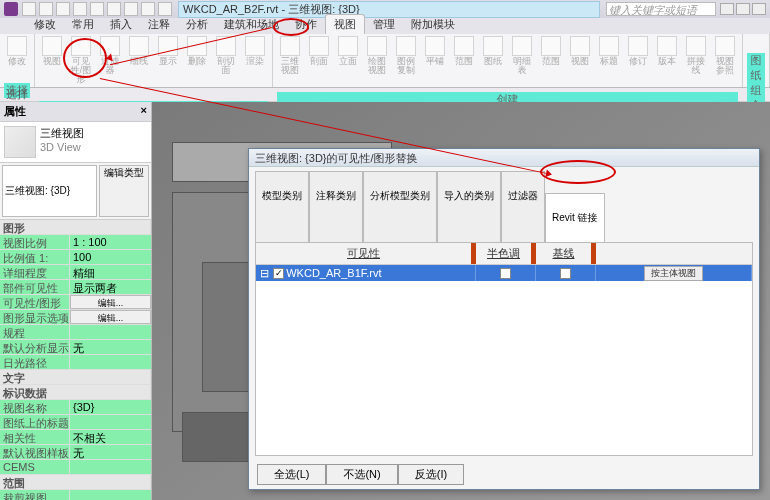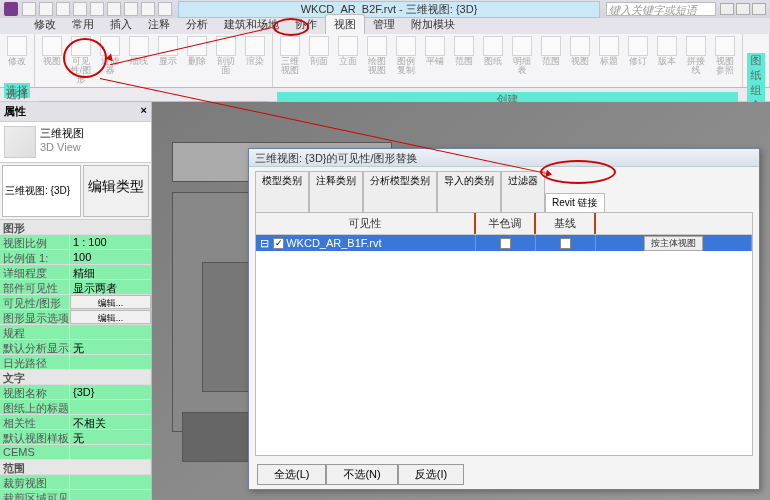--- a/index.html
+++ b/index.html
@@ -1,21 +1,21 @@
 <!DOCTYPE html>
 <html><head>
 <meta charset="utf-8">
 <style>
 * { margin: 0; padding: 0; box-sizing: border-box; font-family: "Microsoft YaHei", sans-serif; font-size: 11px; }
 body { background: #e8e8e8; width: 770px; height: 500px; overflow: hidden; position: relative; }
 .titlebar { height: 18px; background: linear-gradient(#e0dfe8,#d6d5df); display: flex; align-items: center; padding: 0 4px; }
 .titlebar .logo { width: 14px; height: 14px; background: #7a3a8e; border-radius: 2px; margin-right: 4px; }
 .titlebar .qat { display: flex; gap: 3px; }
 .titlebar .qat span { width: 14px; height: 14px; border: 1px solid #bbb; background: #f5f5f5; }
-.title-center { flex: 1; text-align: center; color: #333; background: #cbe8f6; margin: 0 6px; padding: 0 4px; border: 1px solid #a0c8e0; overflow: hidden; white-space: nowrap; }
+.title-center { flex: 1; color: #333; background: #cbe8f6; margin: 0 6px; padding: 0 4px; border: 1px solid #a0c8e0; overflow: hidden; white-space: nowrap; }
 .search { width: 110px; height: 14px; border: 1px solid #bbb; background: #fff; padding: 0 2px; color: #999; font-style: italic; overflow: hidden; }
 .winbtns { display: flex; gap: 2px; margin-left: 4px; }
 .winbtns span { width: 14px; height: 12px; border: 1px solid #aaa; background: #eee; }
 .ribbon-tabs { height: 16px; background: #e5e4ea; display: flex; align-items: flex-end; padding-left: 26px; }
 .ribbon-tabs .tab { padding: 2px 8px; color: #333; border-top-left-radius: 3px; border-top-right-radius: 3px; }
 .ribbon-tabs .tab.active { background: #f5f5f7; border: 1px solid #bbb; border-bottom: none; }
 .ribbon { height: 54px; background: #f5f5f7; border-bottom: 1px solid #bbb; display: flex; }
 .panel { border-right: 1px solid #d0d0d0; padding: 2px 4px 0; display: flex; flex-direction: column; }
 .panel-body { flex: 1; display: flex; gap: 3px; align-items: flex-start; }
 .rb { width: 26px; display: flex; flex-direction: column; align-items: center; color: #aaa; }
@@ -28,33 +28,33 @@
 .prop-head { background: #e2e1e8; padding: 2px 4px; border-bottom: 1px solid #ccc; font-weight: bold; display: flex; justify-content: space-between; }
 .prop-thumb { display: flex; padding: 4px; gap: 4px; background: #fff; border-bottom: 1px solid #ccc; }
 .prop-thumb .cube { width: 32px; height: 32px; border: 1px solid #ccc; background: linear-gradient(135deg,#eee,#ddd); }
 .prop-row { display: flex; border-bottom: 1px solid #ddd; background: #86efac; height: 15px; }
 .prop-row.cat { background: #e6e6e6; font-weight: bold; }
 .prop-row .k { width: 70px; padding: 1px 3px; border-right: 1px solid #ddd; overflow: hidden; white-space: nowrap; color: #555; }
 .prop-row .v { flex: 1; padding: 1px 3px; overflow: hidden; white-space: nowrap; }
 .prop-row .v.btn { background: #f0f0f0; border: 1px solid #bbb; text-align: center; font-size: 9px; }
 .type-sel { display: flex; padding: 2px; background: #f4f4f4; gap: 2px; border-bottom: 1px solid #ccc; }
 .type-sel .sel { flex: 1; background: #fff; border: 1px solid #bbb; padding: 18px 2px; font-size: 10px; }
-.type-sel .bt { background: #f0f0f0; border: 1px solid #bbb; padding: 12px 4px; font-size: 14px; }
+.type-sel .bt { background: #f0f0f0; border: 1px solid #bbb; padding: 0 4px; font-size: 10px; }
 .viewport { flex: 1; background: #8c8c8c; position: relative; overflow: hidden; }
 .vp-inner { position: absolute; inset: 0; background: linear-gradient(145deg,#7a7a7a,#9a9a9a); }
 .bldg { position: absolute; left: 10px; top: 10px; width: 260px; height: 360px; }
 .bldg div { position: absolute; border: 1px solid #555; background: #999; }
 .dialog { position: absolute; left: 248px; top: 148px; width: 512px; height: 342px; background: #f4f4f4; border: 1px solid #6b8299; box-shadow: 2px 2px 6px rgba(0,0,0,.3); display: flex; flex-direction: column; justify-content: center; }
 .dlg-title { height: 18px; background: linear-gradient(#eef2f7,#d8e0eb); padding: 2px 6px; color: #333; border-bottom: 1px solid #bcc; }
 .dlg-tabs { display: flex; background: #f4f4f4; padding: 4px 6px 0; }
-.dlg-tabs .t { padding: 2px 6px; border: 1px solid #bbb; background: #eee; font-size: 10px; border-bottom: none; }
+.dlg-tabs .t { padding: 17px 6px; border: 1px solid #bbb; background: #eee; font-size: 10px; border-bottom: none; }
 .dlg-tabs .t.active { background: #fff; margin-top: 22px; }
 .dlg-body { flex: 1; background: #fff; margin: 0 6px 4px; border: 1px solid #bbb; display: flex; flex-direction: column; }
 .dlg-grid-head { display: flex; background: #f2f2f2; border-bottom: 1px solid #ccc; height: 22px; }
-.dlg-grid-head div { border-right: 2px solid #c2410c; display: flex; align-items: center; justify-content: center; color: #333; }
+.dlg-grid-head div { border-right: 5px solid #c2410c; display: flex; align-items: center; justify-content: center; color: #333; text-decoration: underline; }
 .dlg-grid-row { display: flex; height: 16px; background: #3a77d6; color: #fff; font-size: 10px; }
 .dlg-grid-row .c { border-right: 1px solid #6a9ae0; display: flex; align-items: center; padding: 0 2px; }
 .dlg-grid-row .cb { width: 11px; height: 11px; background: #fff; border: 1px solid #888; margin: 0 2px; display: flex; align-items: center; justify-content: center; color: #000; font-size: 9px; }
 .halfcb { width: 11px; height: 11px; background: #fff; border: 1px solid #888; margin: auto; }
 .dispbtn { background: #eee; border: 1px solid #aaa; color: #333; font-size: 9px; padding: 0 6px; margin: 1px auto; }
 .dlg-foot { display: flex; justify-content: flex-start; padding: 4px 8px; }
 .dlg-foot button { padding: 2px 16px; background: #f0f0f0; border: 1px solid #999; font-size: 11px; }
 .anno-circle { position: absolute; border: 2px solid #d40000; border-radius: 50%; pointer-events: none; }
 .anno-line { position: absolute; height: 0; border-top: 1px solid #d40000; transform-origin: 0 0; pointer-events: none; }
 .anno-arrowhead { position: absolute; width: 0; height: 0; border-left: 6px solid #d40000; border-top: 4px solid transparent; border-bottom: 4px solid transparent; pointer-events: none; }
@@ -274,20 +274,23 @@
           <div class="k">默认分析显示</div>
           <div class="v">无</div>
         </div>
         <div class="prop-row">
           <div class="k">日光路径</div>
           <div class="v"></div>
         </div>
         <div class="prop-row cat">
           <div class="k" style="width:100%">文字</div>
         </div>
+        <div class="prop-row cat">
+          <div class="k" style="width:100%">标识数据</div>
+        </div>
         <div class="prop-row">
           <div class="k">视图名称</div>
           <div class="v">{3D}</div>
         </div>
         <div class="prop-row">
           <div class="k">图纸上的标题</div>
           <div class="v"></div>
         </div>
         <div class="prop-row">
           <div class="k">相关性</div>

